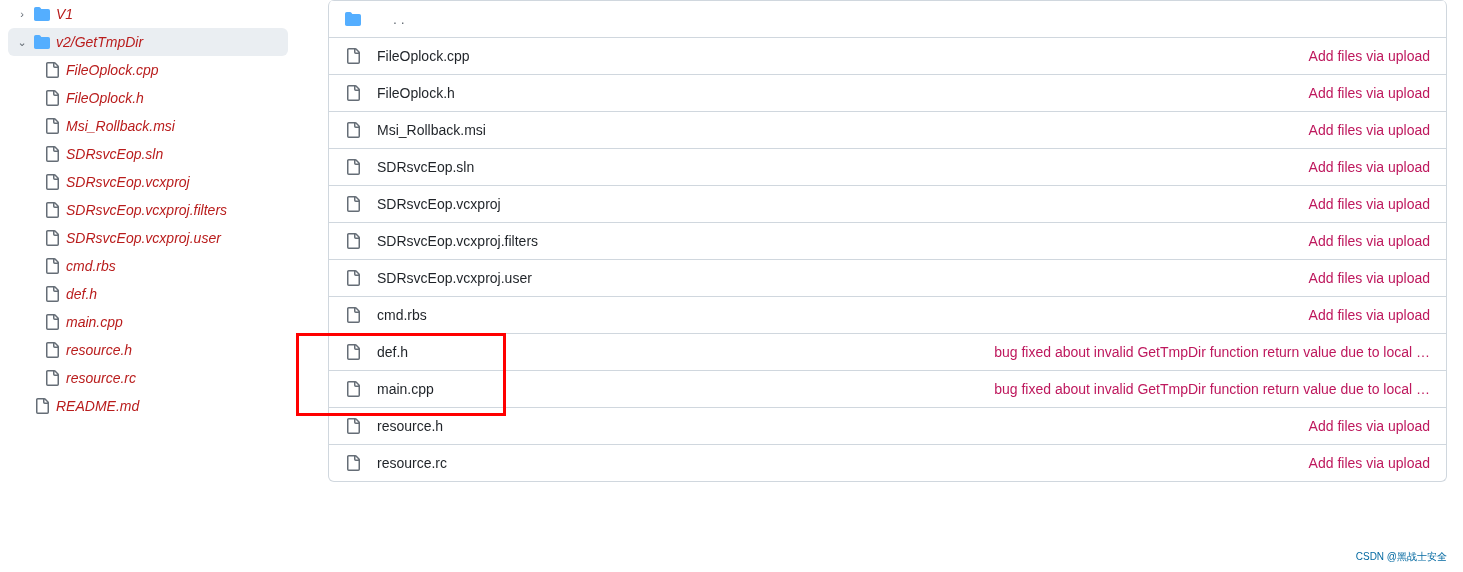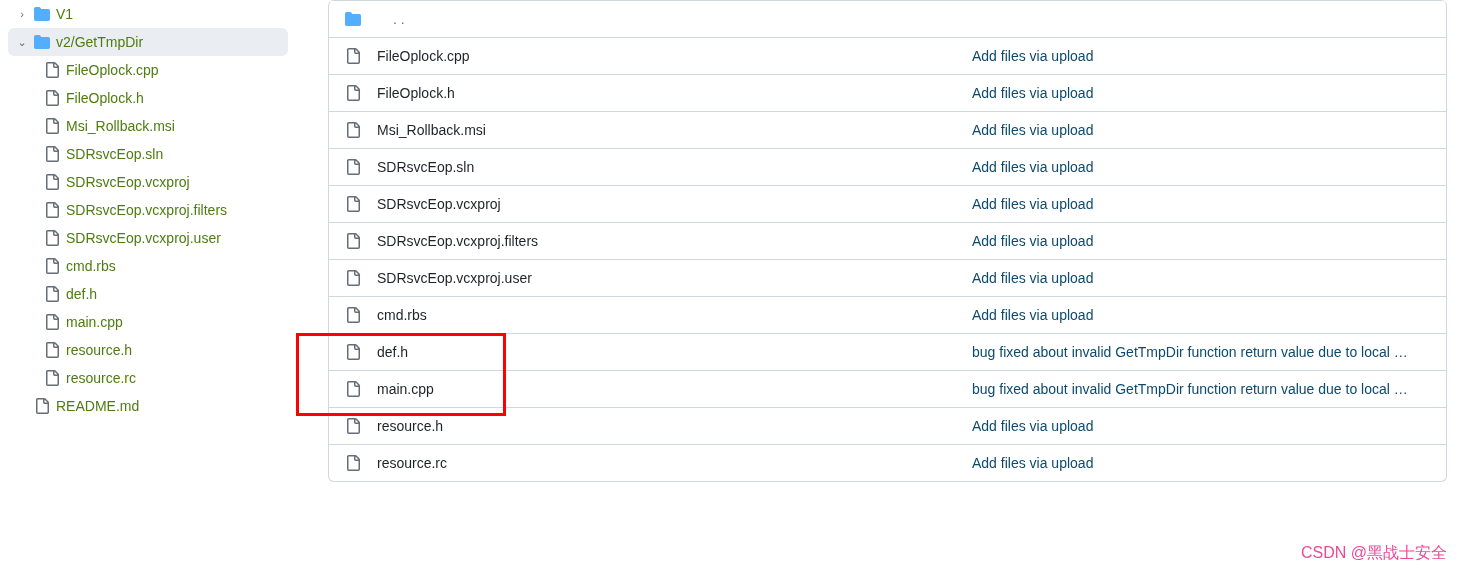--- a/index.html
+++ b/index.html
@@ -44,21 +44,22 @@
     }
     .tree-item .indent {
       width: 12px;
       display: inline-block;
     }
     .tree-item .icon {
       display: inline-flex;
       align-items: center;
     }
     .tree-item .label {
-      color: #4d7c0f;
+      color: #b91c1c;
+      font-style: italic;
     }
     .folder-icon svg {
       fill: #54aeff;
     }
     .file-icon svg {
       fill: #656d76;
     }
     .indent-1 { padding-left: 36px; }
     .main {
       flex: 1;
@@ -91,40 +92,41 @@
     .file-row .name {
       flex: 0 0 595px;
       color: #1f2328;
     }
     .file-row .name a {
       color: #1f2328;
       text-decoration: none;
     }
     .file-row .commit {
       flex: 1;
-      color: #0c4a6e;
+      color: #be185d;
       white-space: nowrap;
       overflow: hidden;
       text-overflow: ellipsis;
+      text-align: right;
     }
     .parent-label {
       color: #656d76;
     }
     .highlight-box {
       position: absolute;
       border: 3px solid #ff0000;
       pointer-events: none;
       z-index: 10;
     }
     .watermark {
       position: absolute;
       bottom: 8px;
       right: 16px;
-      color: #ec4899;
-      font-size: 16px;
+      color: #0369a1;
+      font-size: 10px;
     }
     .folder-blue svg {
       fill: #54aeff;
     }
     .main-wrapper {
       position: relative;
     }
   </style>
 </head>
 <body>

